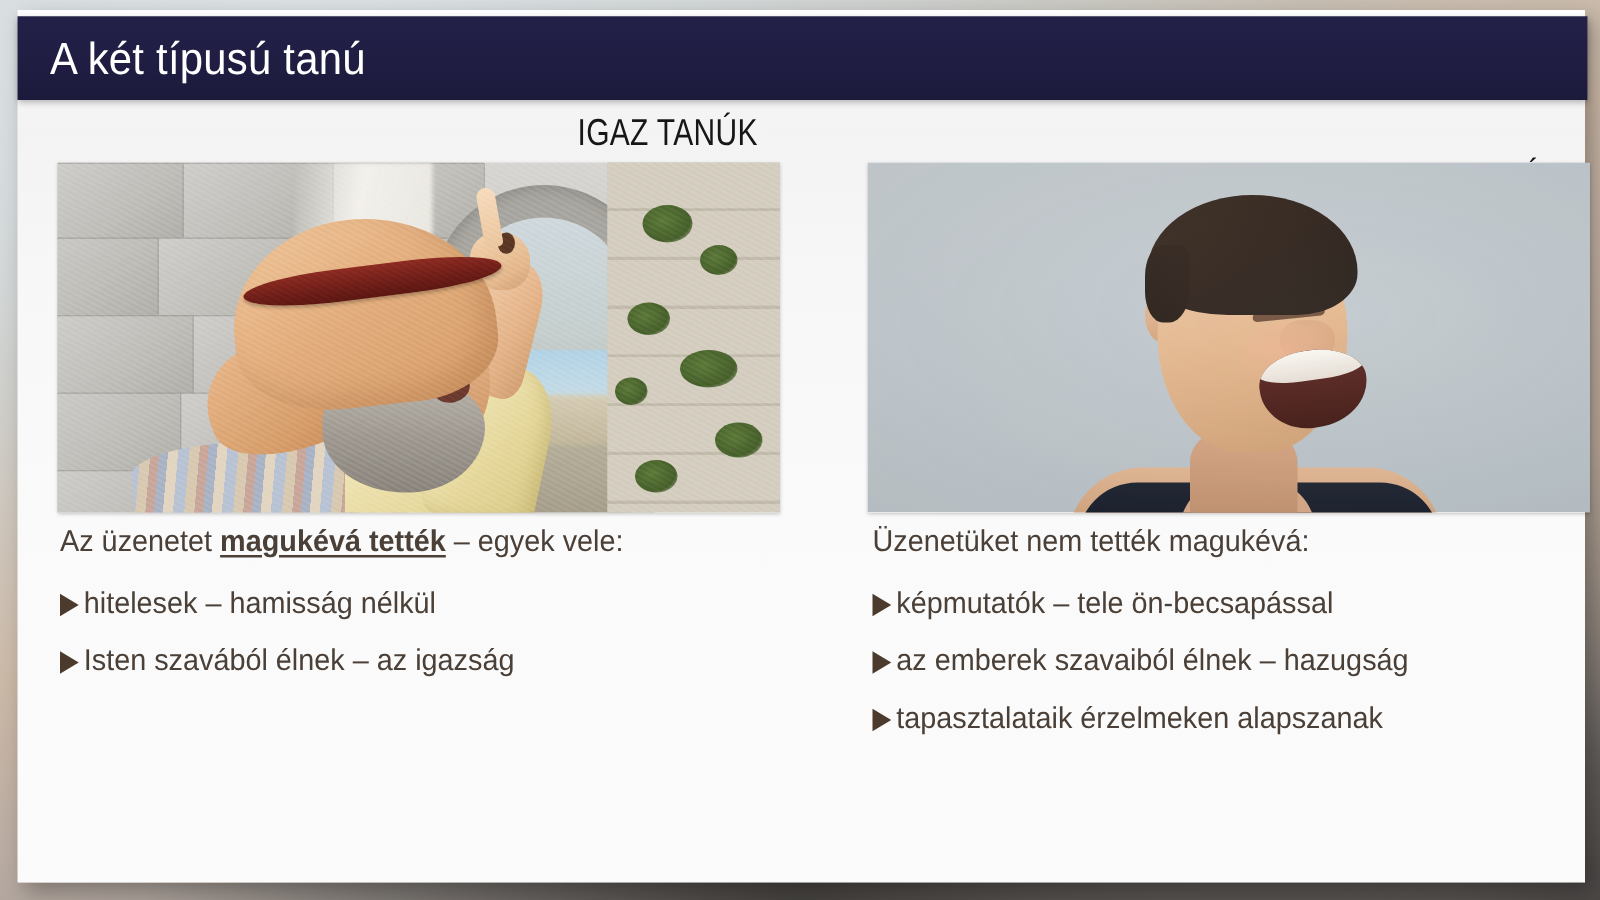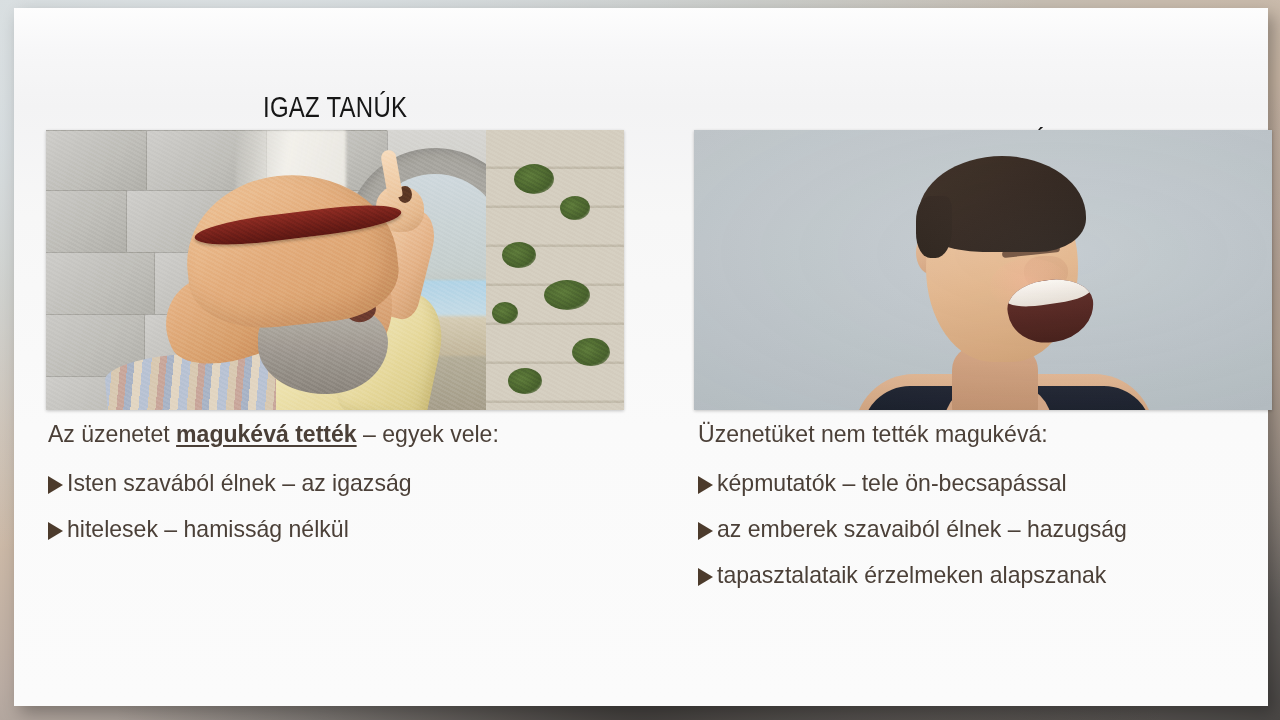--- a/index.html
+++ b/index.html
@@ -82,21 +82,21 @@
     white-space: nowrap;
   }
 
   
   .col-heading {
     position: absolute;
     top: 82px;
     font-size: 30px;
     font-weight: 400;
     color: #161616;
-    text-align: center;
+    text-align: right;
     letter-spacing: 0.3px;
     white-space: nowrap;
     font-family: "Liberation Sans", sans-serif;
   }
   .col-heading span {
     display: inline-block;
     transform: scaleX(0.80);
   }
   #heading-left  { left: 32px;  width: 578px; }
   #heading-right { left: 680px; width: 578px; margin-top: 36px; }
@@ -530,25 +530,25 @@
       <div class="ph-hair-side"></div>
       <div class="photo-soft"></div>
       <div class="photo-vig"></div>
     </div>
 
     <div class="col-text" id="text-left">
       <div class="lead"><span>Az üzenetet </span><span class="emph">magukévá tették</span><span> – egyek vele:</span></div>
 
       <div class="bullet-row">
         <span class="bullet-mark"></span>
-        <span class="bullet-text">Isten szavából élnek – az igazság</span>
+        <span class="bullet-text">hitelesek – hamisság nélkül</span>
       </div>
       <div class="bullet-row">
         <span class="bullet-mark"></span>
-        <span class="bullet-text">hitelesek – hamisság nélkül</span>
+        <span class="bullet-text">Isten szavából élnek – az igazság</span>
       </div>
     </div>
 
     <div class="col-text" id="text-right">
       <div class="lead"><span>Üzenetüket nem tették magukévá:</span><span class="emph"></span><span></span></div>
 
       <div class="bullet-row">
         <span class="bullet-mark"></span>
         <span class="bullet-text">képmutatók – tele ön-becsapással</span>
       </div>
@@ -557,14 +557,17 @@
         <span class="bullet-text">az emberek szavaiból élnek – hazugság</span>
       </div>
       <div class="bullet-row">
         <span class="bullet-mark"></span>
         <span class="bullet-text">tapasztalataik érzelmeken alapszanak</span>
       </div>
     </div>
 
   </div>
 
+  <div id="title-banner">
+    <div id="title-text">A két típusú tanú</div>
+  </div>
 
 </div>
 
 </body></html>

